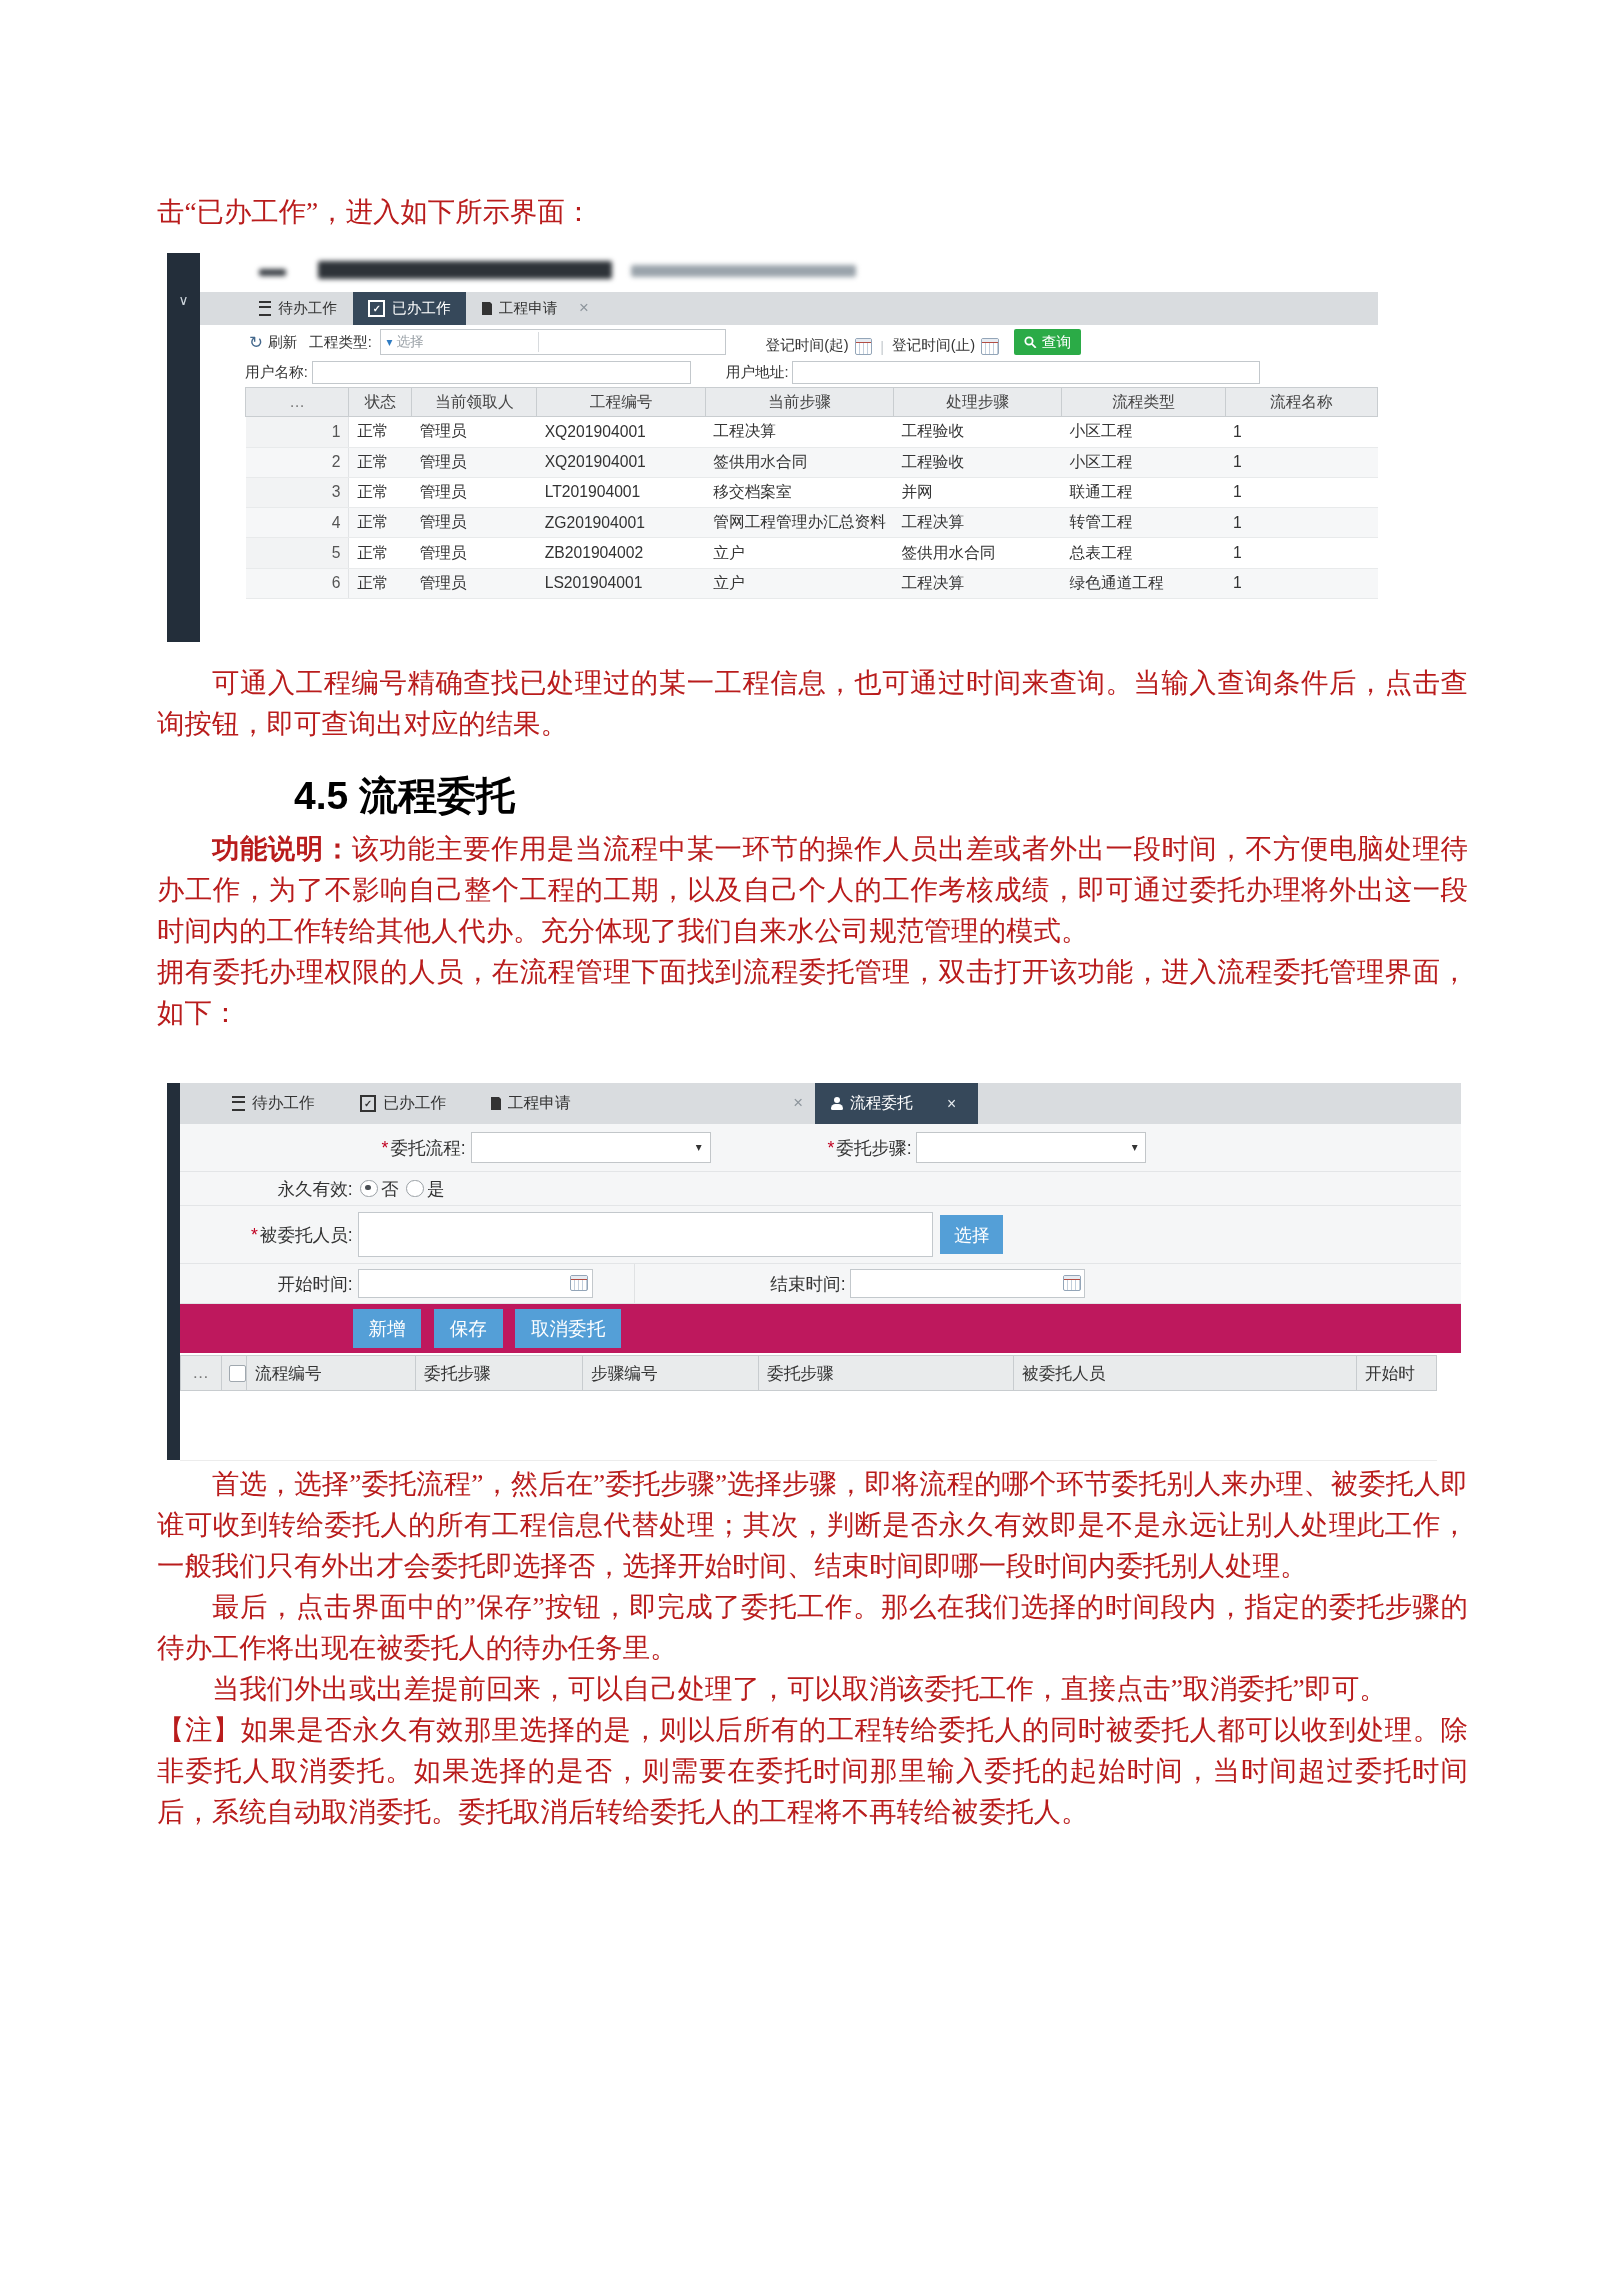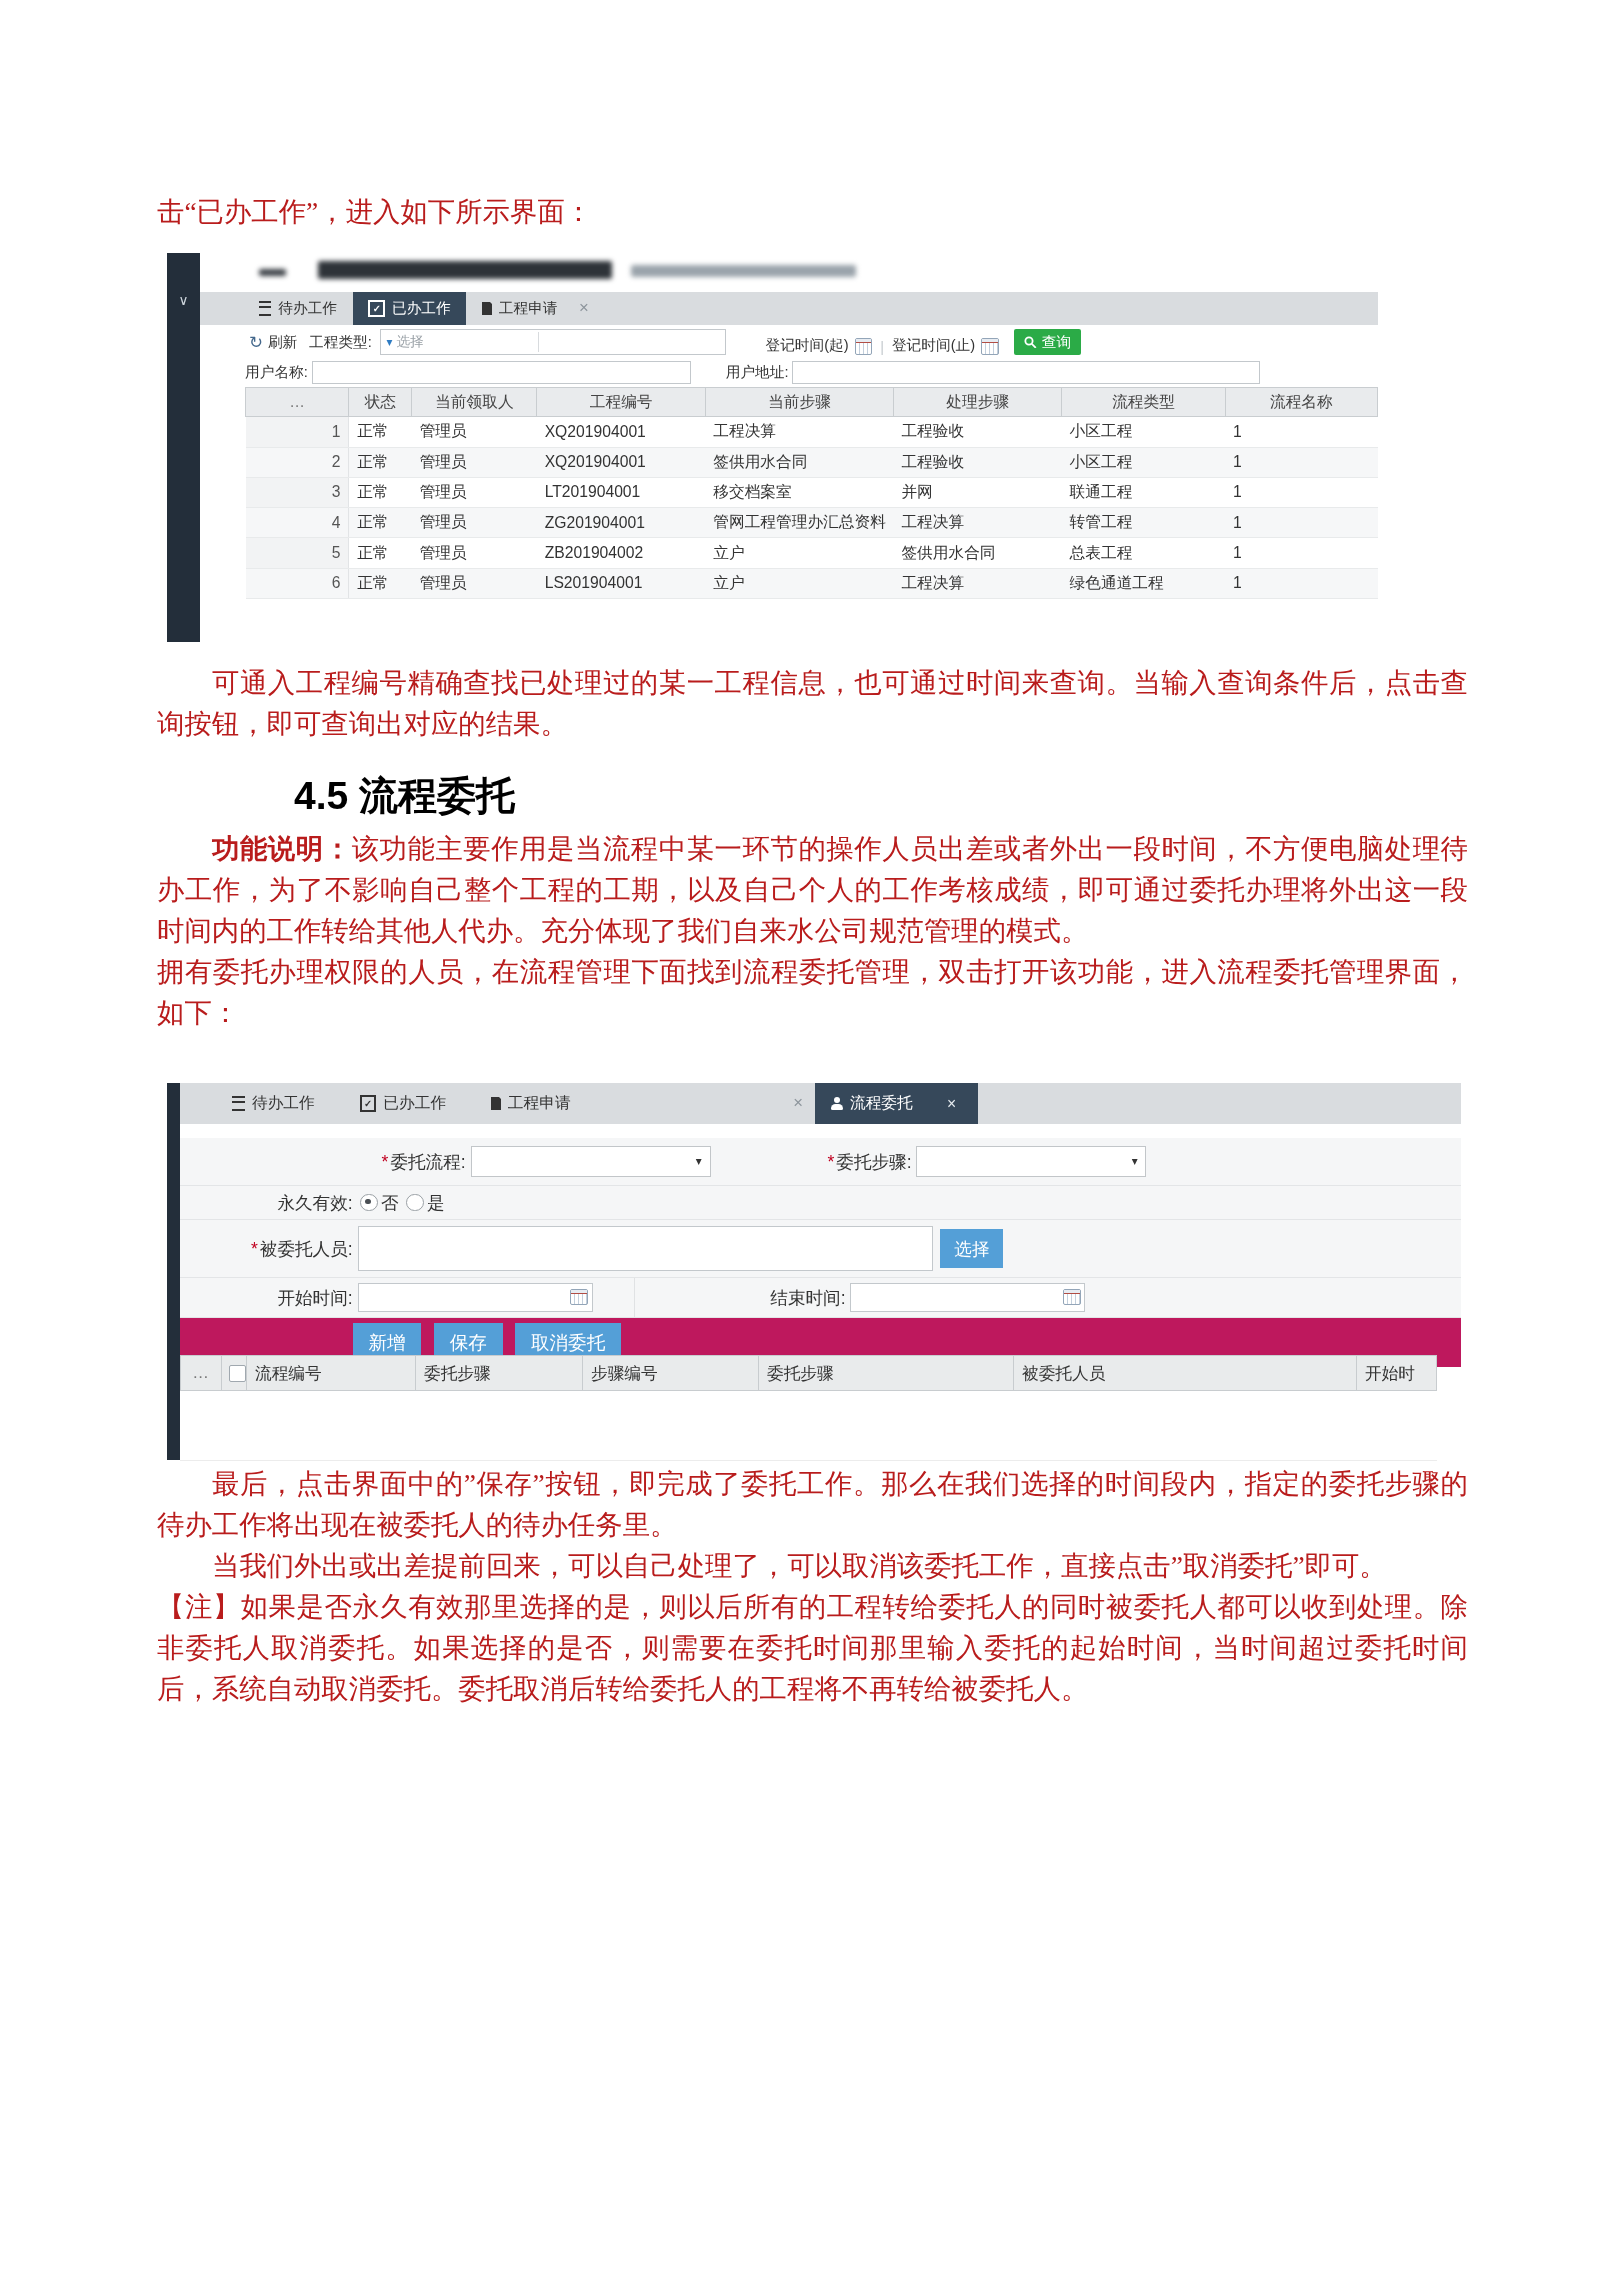--- a/index.html
+++ b/index.html
@@ -74,21 +74,21 @@
   .s1-table td.num{background:#f2f3f4;text-align:right;color:#555;border-right:1px solid #e2e4e6}
   .s1-table th.c0{text-align:center;color:#777}
 
   
   .s2{left:167px;top:1083px;width:1294px;height:377px}
   .s2-strip{left:0;top:0;width:12.7px;height:377px}
   .s2-tabbar{left:12.7px;top:0;width:1281px;height:41px}
   .s2-tabbar .tab{font-size:15.7px}
   .s2-tabbar .tab:first-child{margin-left:37px}
   .s2-tabbar .gapx{margin-left:201px}
-  .s2-form{position:absolute;left:12.7px;top:55px;width:1281px}
+  .s2-form{position:absolute;left:12.7px;top:41px;width:1281px}
   .frow{display:flex;align-items:center;background:#f5f6f7;border-bottom:1px solid #e3e5e7;font-size:17.6px;color:#333}
   .r1{height:47px}.r2{height:33px}.r3{height:57px}.r4{height:39px}
   .r5{height:49px;background:#be185d;border-bottom:none}
   .flabel{text-align:right;white-space:nowrap}
   .w292{width:286px}.w177{width:173px}.w205{width:201px}.w215{width:211px}
   .sel{position:relative;background:#fff;border:1px solid #c2c6c9;height:29px;margin-left:4.9px}
   .sel .arrow{position:absolute;right:7.8px;top:6.9px}
   .sel1{width:238px}.sel2{width:228px}
   .radio{width:15.7px;height:15.7px;border:1px solid #9aa0a5;border-radius:50%;background:#fff;display:inline-block;
          position:relative;vertical-align:-2.9px;margin:0 2.9px 0 7.8px}
@@ -358,17 +358,18 @@
           <th>被委托人员</th>
           <th>开始时</th>
         </tr>
       </thead>
     </table>
   </div>
   <div class="s2-empty"></div>
 </div>
 
 <div class="para" style="top:1464px">
+  <p class="ind">首选，选择”委托流程”，然后在”委托步骤”选择步骤，即将流程的哪个环节委托别人来办理、被委托人即谁可收到转给委托人的所有工程信息代替处理；其次，判断是否永久有效即是不是永远让别人处理此工作，一般我们只有外出才会委托即选择否，选择开始时间、结束时间即哪一段时间内委托别人处理。</p>
   <p class="ind">最后，点击界面中的”保存”按钮，即完成了委托工作。那么在我们选择的时间段内，指定的委托步骤的待办工作将出现在被委托人的待办任务里。</p>
   <p class="ind">当我们外出或出差提前回来，可以自己处理了，可以取消该委托工作，直接点击”取消委托”即可。</p>
   <p>【注】如果是否永久有效那里选择的是，则以后所有的工程转给委托人的同时被委托人都可以收到处理。除非委托人取消委托。如果选择的是否，则需要在委托时间那里输入委托的起始时间，当时间超过委托时间后，系统自动取消委托。委托取消后转给委托人的工程将不再转给被委托人。</p>
 </div>
 
 
 </body></html>

